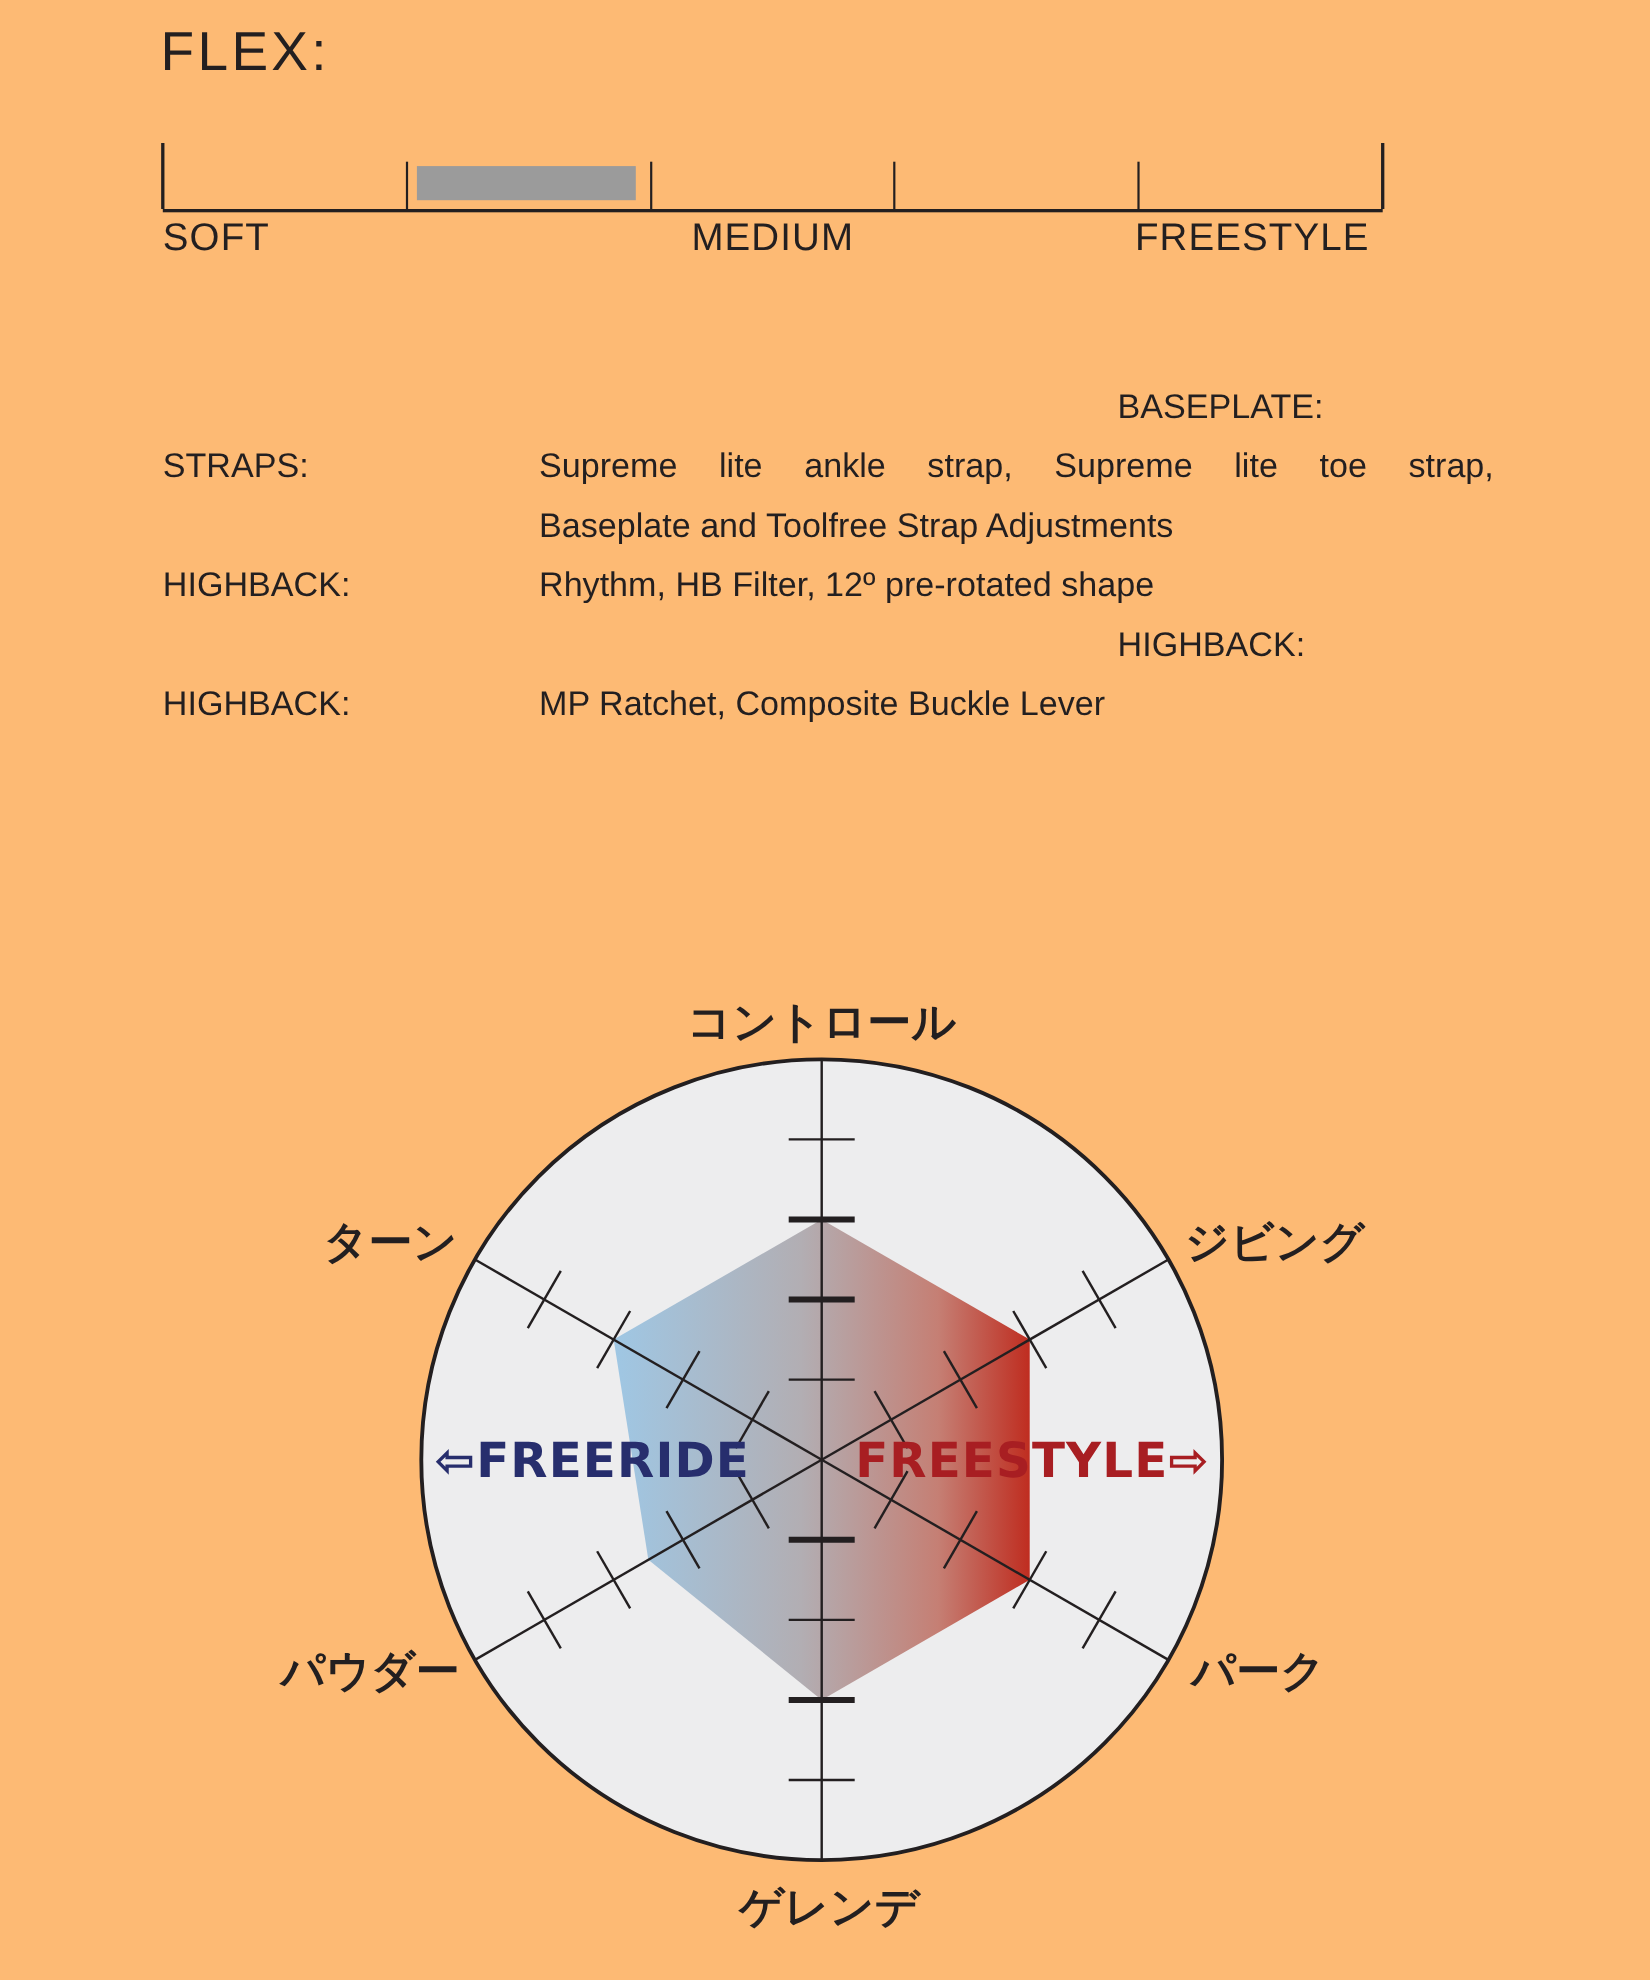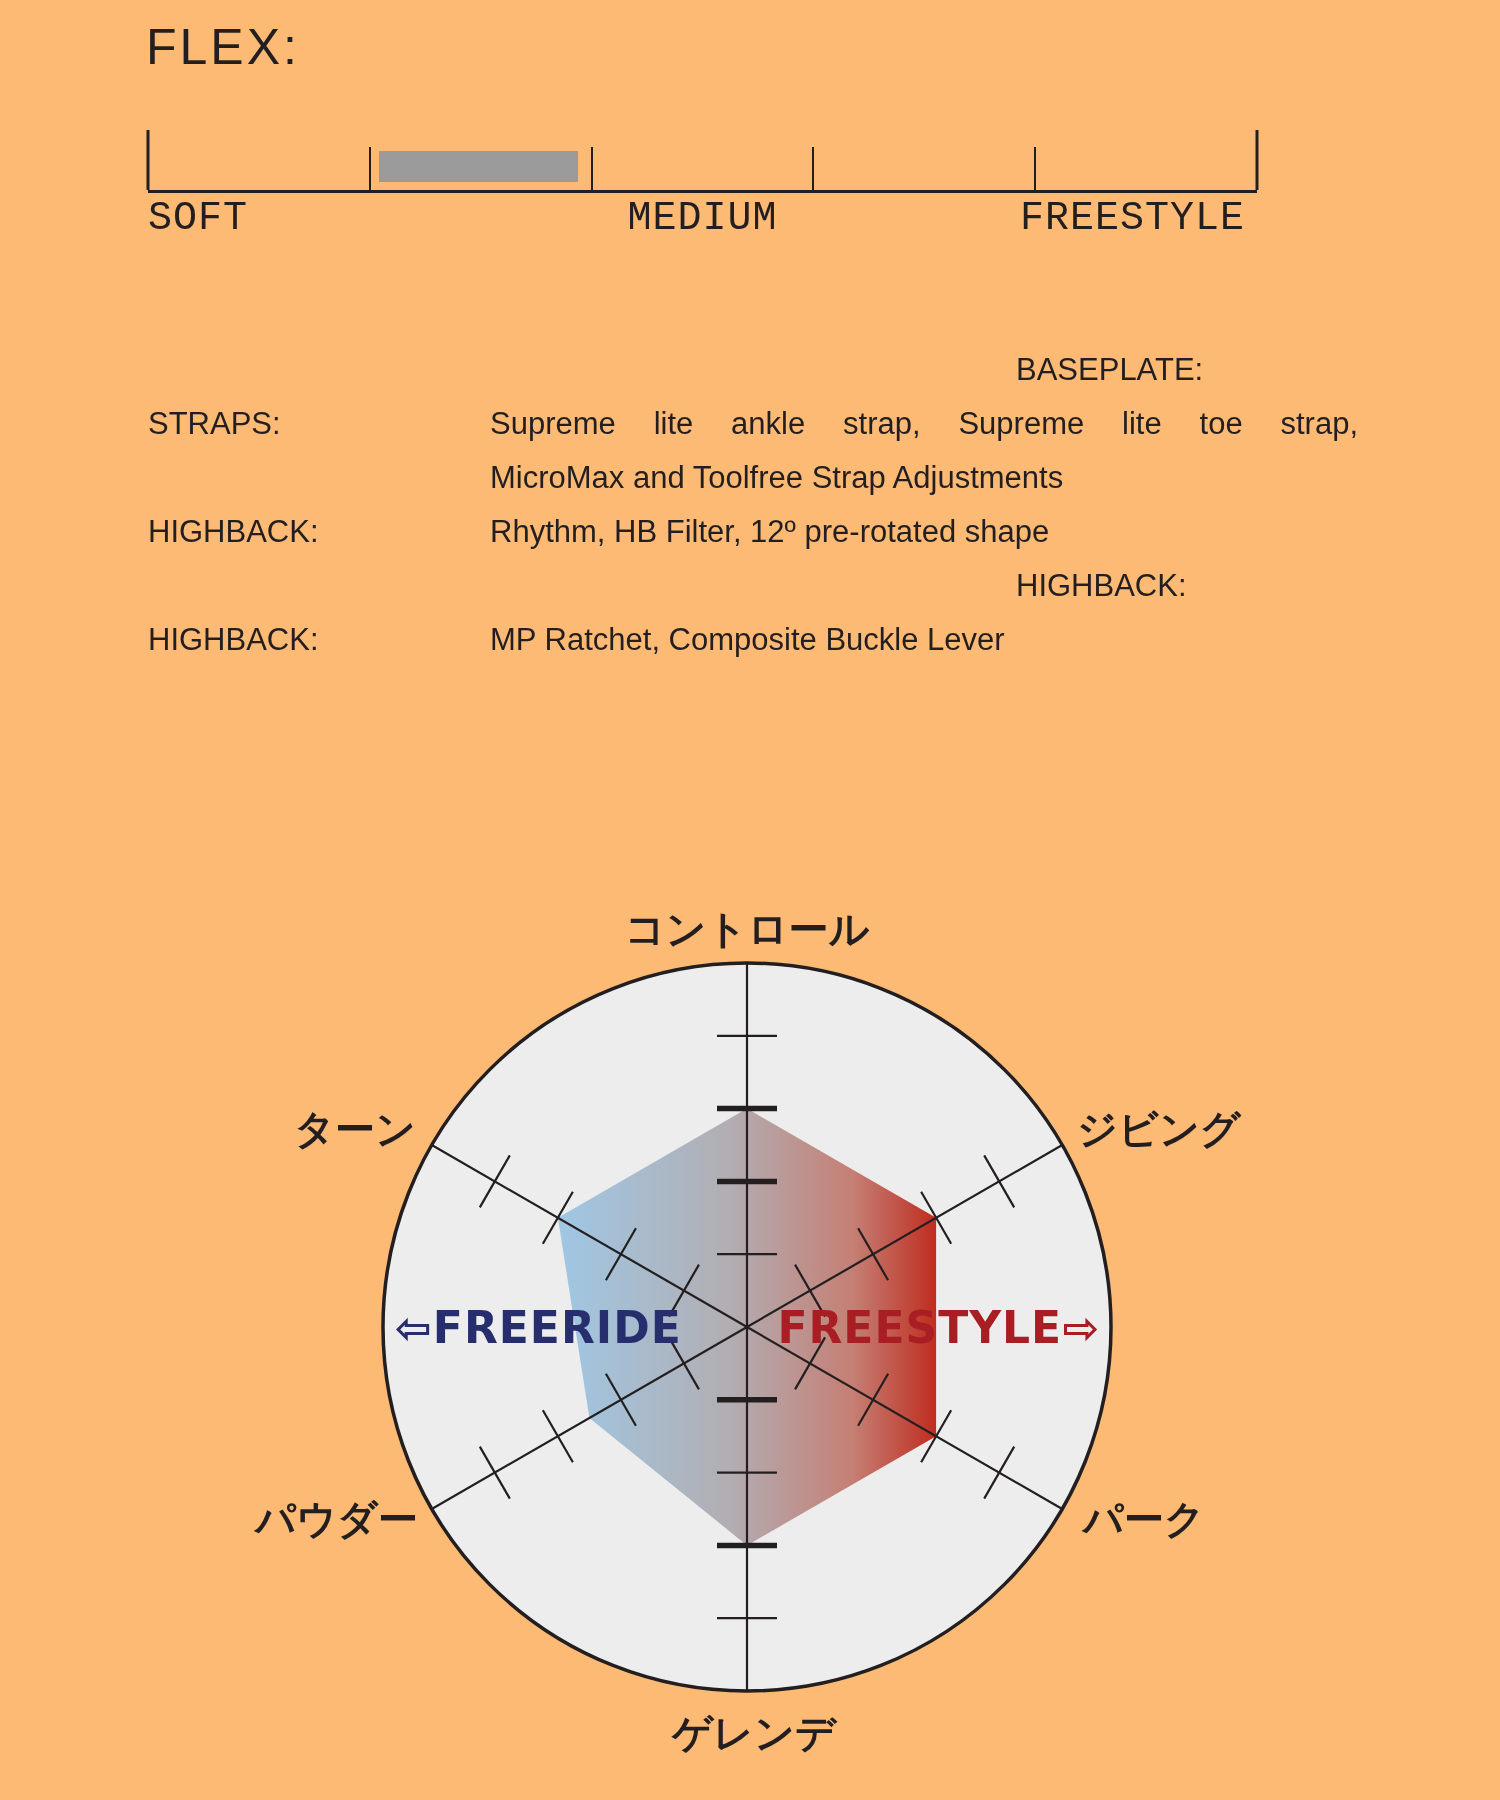--- a/index.html
+++ b/index.html
@@ -20,21 +20,21 @@
   .scale-tick{
     position:absolute;bottom:0;width:2px;height:43px;background:#231f20;
     transform:translateX(-50%);
   }
   .scale-tick.end{height:60px;width:3px;}
   .scale-bar{
     position:absolute;top:21px;height:31px;background:#9b9b9b;
   }
   .scale-labels{
     position:absolute;left:148px;top:196px;width:1109px;height:44px;
-    font-size:40px;letter-spacing:1px;font-family:Liberation Mono, monospace;
+    font-size:35px;letter-spacing:1px;
   }
   .scale-label-left{position:absolute;left:0;top:0;}
   .scale-label-center{position:absolute;left:50%;top:0;transform:translateX(-50%);}
   .scale-label-right{position:absolute;right:12px;top:0;}
   
   .specs{
     position:absolute;left:148px;top:343px;width:1210px;
     font-size:31px;line-height:54px;
   }
   .spec-row{display:flex;justify-content:flex-end;}
@@ -71,21 +71,21 @@
   </div>
 
   <div class="specs">
       <div class="spec-row">
         <div class="spec-label">BASEPLATE:</div>
       </div>
       <div class="spec-row">
         <div class="spec-label">STRAPS:</div>
         <div class="spec-value">
           <div class="spec-line justified">Supreme lite ankle strap, Supreme lite toe strap,</div>
-          <div class="spec-line">MicroMax and Toolfree Strap Adjustments</div>
+          <div class="spec-line">Baseplate and Toolfree Strap Adjustments</div>
         </div>
       </div>
       <div class="spec-row">
         <div class="spec-label">HIGHBACK:</div>
         <div class="spec-value">
           <div class="spec-line">Rhythm, HB Filter, 12º pre-rotated shape</div>
         </div>
       </div>
       <div class="spec-row">
         <div class="spec-label">HIGHBACK:</div>

